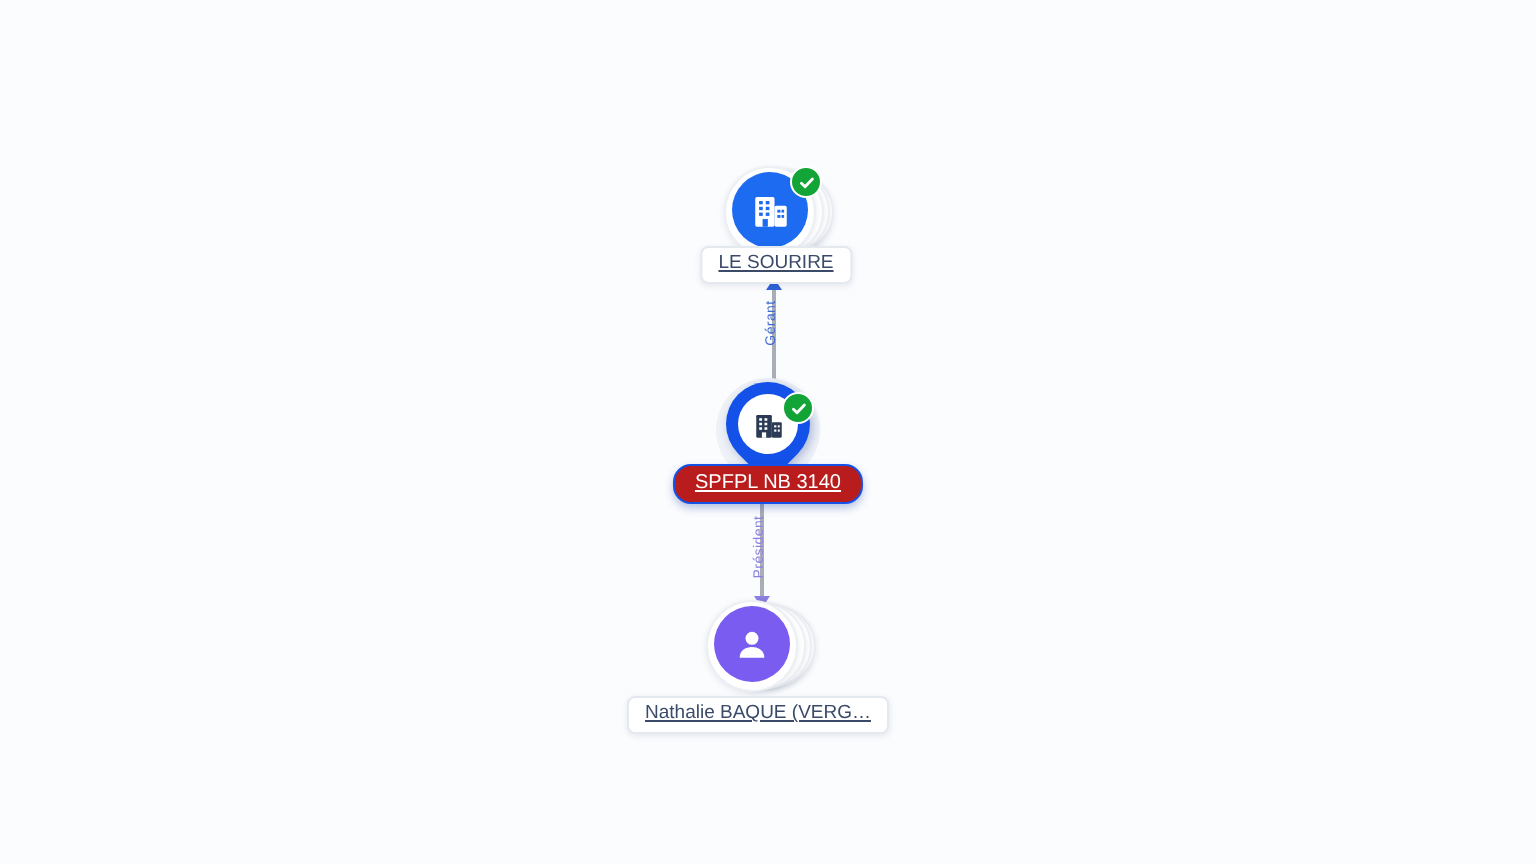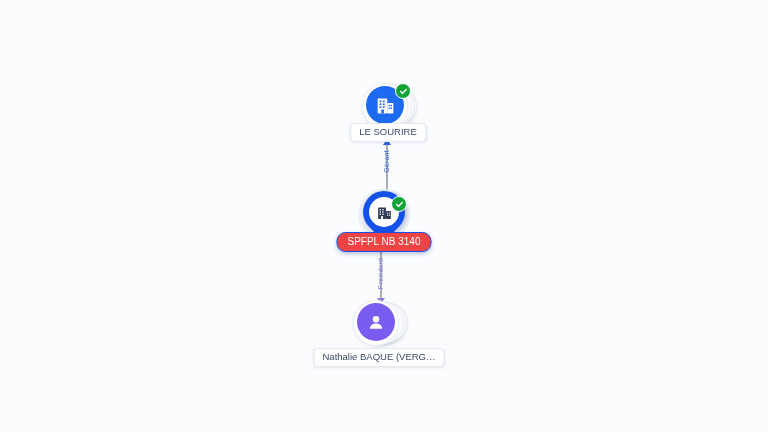--- a/index.html
+++ b/index.html
@@ -141,29 +141,30 @@
 
   
   .node-label {
     position: absolute;
     transform: translateX(-50%);
     padding: 3px 8px 4px 8px;
     border-radius: 4px;
     font-size: 9.5px;
     white-space: nowrap;
     line-height: 1.1;
+    text-decoration: underline;
   }
   .node-label.plain {
     background: #ffffff;
     color: #3b4a69;
     border: 1px solid #e4e8ef;
     box-shadow: 0 1px 3px rgba(30,50,90,0.10);
   }
   .node-label.selected {
-    background: #ef4444;
+    background: #b91c1c;
     color: #ffffff;
     border: 1px solid #1351e8;
     border-radius: 9px;
     padding: 3px 10px 4px 10px;
     box-shadow: 0 2px 4px rgba(20,55,160,0.30);
     font-size: 10px;
   }
 </style>
 </head>
 <body style="background: rgb(251, 252, 254);">

